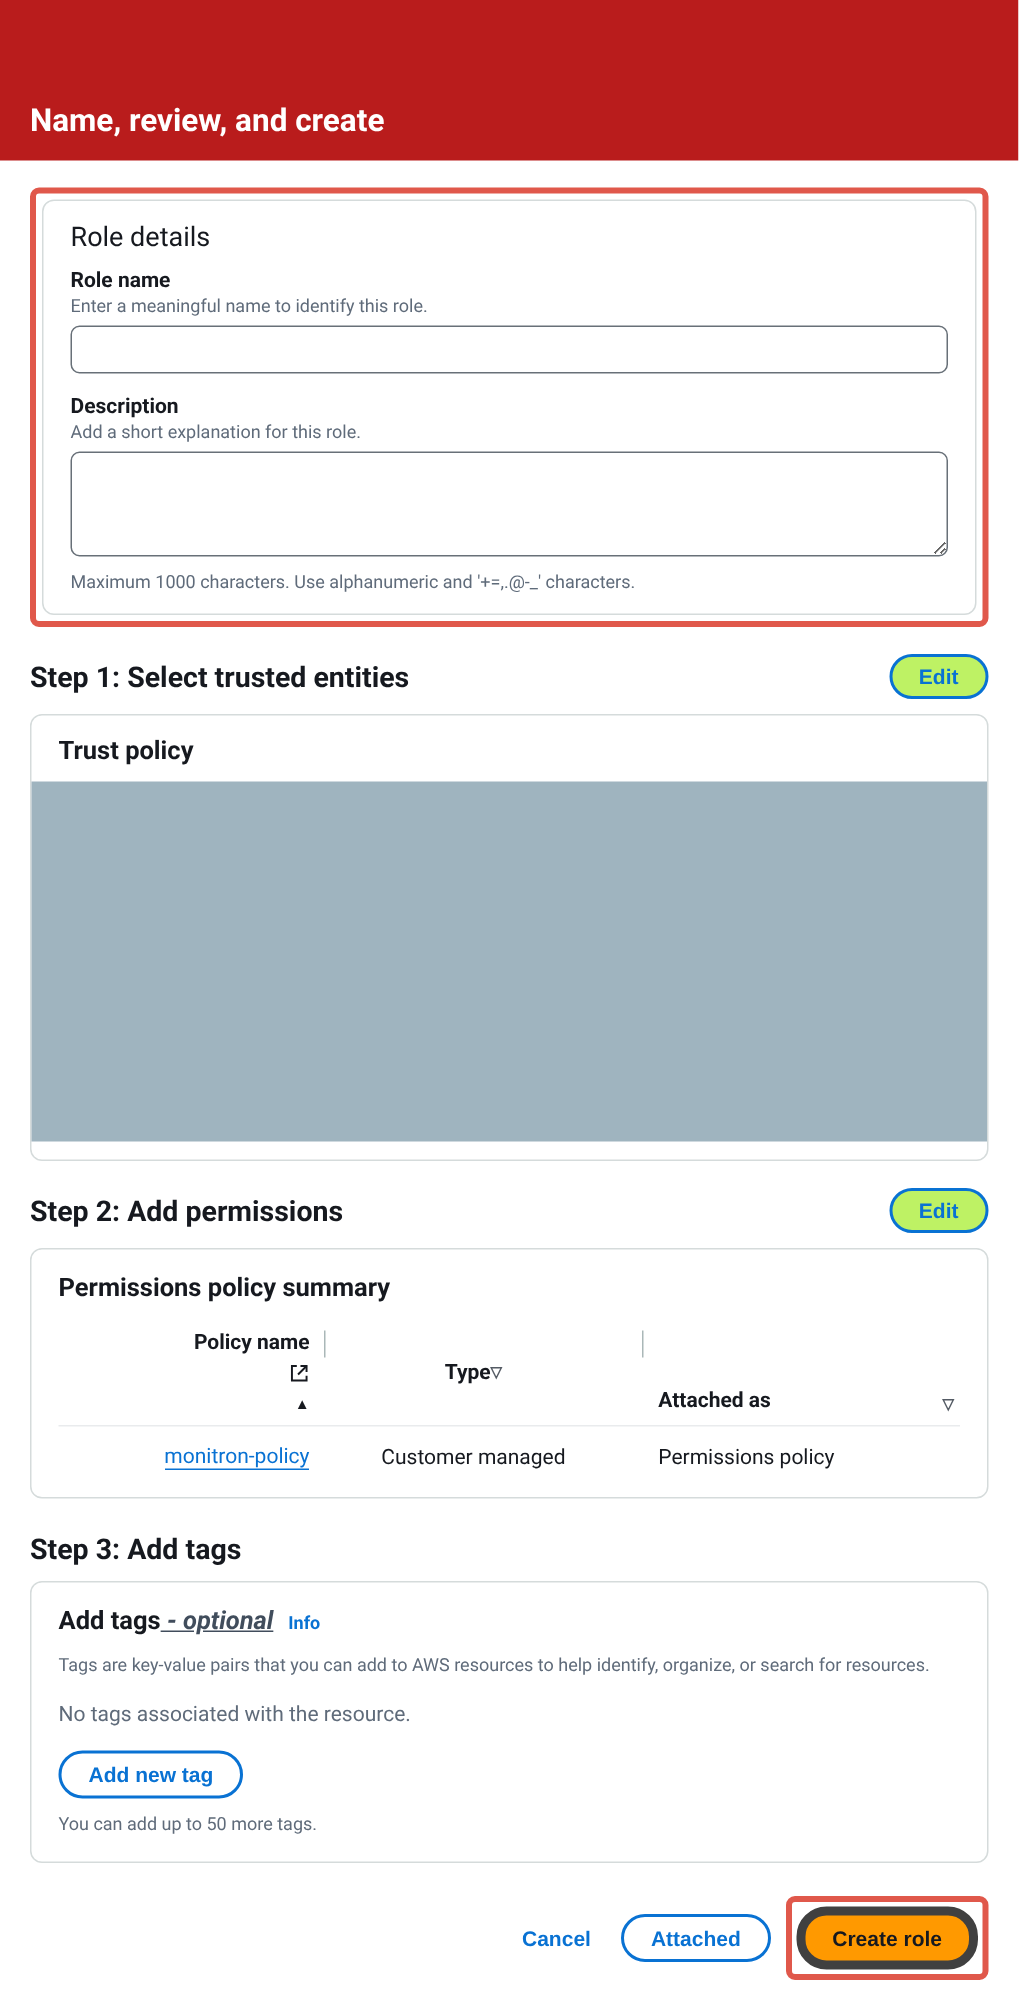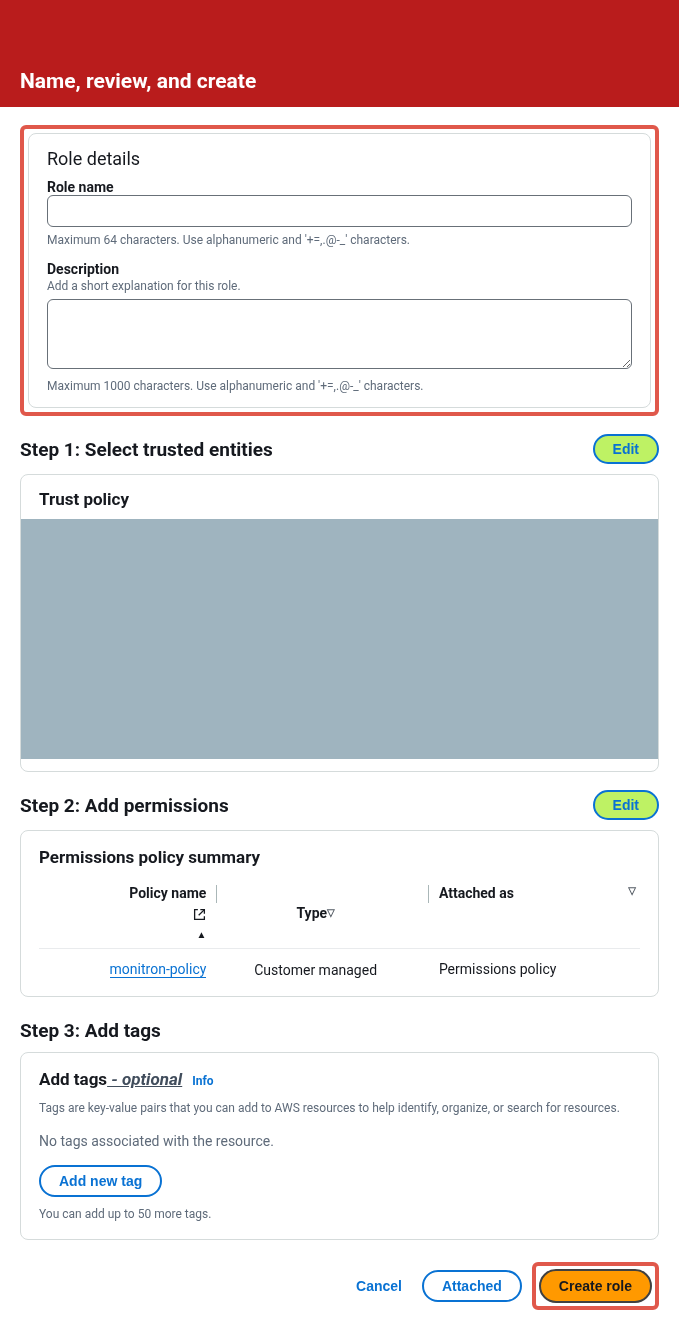--- a/index.html
+++ b/index.html
@@ -21,59 +21,59 @@
   .edit-btn { background: #bef264; border: 2px solid #0972d3; color: #0972d3; font-weight: 700; font-size: 14px; padding: 5px 18px; border-radius: 20px; cursor: pointer; }
   .trust-box { margin: 0; }
   .trust-head { font-size: 17px; font-weight: 700; padding: 14px 18px 10px 18px; }
   .trust-body { background: #9fb4bf; height: 240px; }
   .trust-footer { height: 12px; padding-left: 18px; font-size: 11px; color: #999; }
   .perm-inner { padding: 16px 18px 18px 18px; }
   .perm-title { font-size: 17px; font-weight: 700; margin-bottom: 18px; }
   .table-head { display: flex; font-size: 14px; font-weight: 700; }
   .col1 { width: 30%; display: flex; align-items: flex-end; gap: 6px; flex-direction: column; }
   .col2 { width: 34%; display: flex; align-items: center; justify-content: center; padding-right: 14px; }
-  .col3 { width: 36%; display: flex; align-items: flex-start; justify-content: space-between; padding-right: 4px; }
+  .col3 { width: 36%; display: flex; align-items: flex-end; justify-content: space-between; padding-right: 4px; }
   .vsep { width: 1px; height: 18px; background: #aab7b8; margin: 0 10px; }
   .sort-up { font-size: 10px; margin-left: auto; }
   .caret-dn { font-size: 10px; color: #545b64; }
   .ext-icon svg { width: 13px; height: 13px; vertical-align: -1px; }
   .table-divider { border: none; border-top: 1px solid #e9ebed; margin: 8px 0 12px 0; }
   .table-row { display: flex; font-size: 14px; }
   .link { color: #0972d3; text-decoration: none; border-bottom: 1px solid #0972d3; cursor: pointer; }
   .tags-inner { padding: 16px 18px 18px 18px; }
   .tags-title { font-size: 17px; font-weight: 700; display: inline; }
   .tags-opt { font-size: 17px; font-style: italic; font-weight: 700; color: #414d5c; text-decoration: underline; }
   .info-link { color: #0972d3; font-size: 12px; font-weight: 700; margin-left: 6px; cursor: pointer; }
   .tags-desc { font-size: 12px; color: #5f6b7a; margin-top: 12px; }
   .tags-empty { font-size: 14px; color: #5f6b7a; margin-top: 18px; }
   .add-tag-btn { margin-top: 16px; background: #fff; border: 2px solid #0972d3; color: #0972d3; font-weight: 700; font-size: 14px; padding: 6px 18px; border-radius: 20px; cursor: pointer; }
   .tags-hint { font-size: 12px; color: #5f6b7a; margin-top: 10px; }
   .footer-row { display: flex; justify-content: flex-end; align-items: center; gap: 10px; margin-top: 22px; }
   .cancel-btn { background: transparent; border: none; color: #0972d3; font-weight: 700; font-size: 14px; padding: 8px 10px; cursor: pointer; }
   .prev-btn { background: #fff; border: 2px solid #0972d3; color: #0972d3; font-weight: 700; font-size: 14px; padding: 6px 18px; border-radius: 20px; cursor: pointer; }
   .create-wrap { border: 4px solid #e0584b; border-radius: 6px; padding: 3px; }
-  .create-btn { background: #ff9900; border: 2px solid #404040; color: #16191f; font-weight: 700; font-size: 14px; padding: 7px 18px; border-radius: 20px; cursor: pointer; }
+  .create-btn { background: #ff9900; border: 6px solid #404040; color: #16191f; font-weight: 700; font-size: 14px; padding: 7px 18px; border-radius: 20px; cursor: pointer; }
 </style>
 </head>
 <body>
 
 <div class="topbar">
   <h1>Name, review, and create</h1>
 </div>
 
 <div class="page">
 
   <div class="panel-highlight">
     <div class="panel">
       <div class="panel-inner">
         <div class="section-title">Role details</div>
 
         <div class="field-label">Role name</div>
+        <div class="field-sub">Enter a meaningful name to identify this role.</div>
         <input class="text-input" type="text" value="" style="">
-        <div class="hint">Maximum 64 characters. Use alphanumeric and '+=,.@-_' characters.</div>
 
         <div class="field-label" style="margin-top:14px">Description</div>
         <div class="field-sub">Add a short explanation for this role.</div>
         <textarea class="textarea" style=""></textarea>
         <div class="hint">Maximum 1000 characters. Use alphanumeric and '+=,.@-_' characters.</div>
       </div>
     </div>
   </div>
 
   <div class="step-row">

